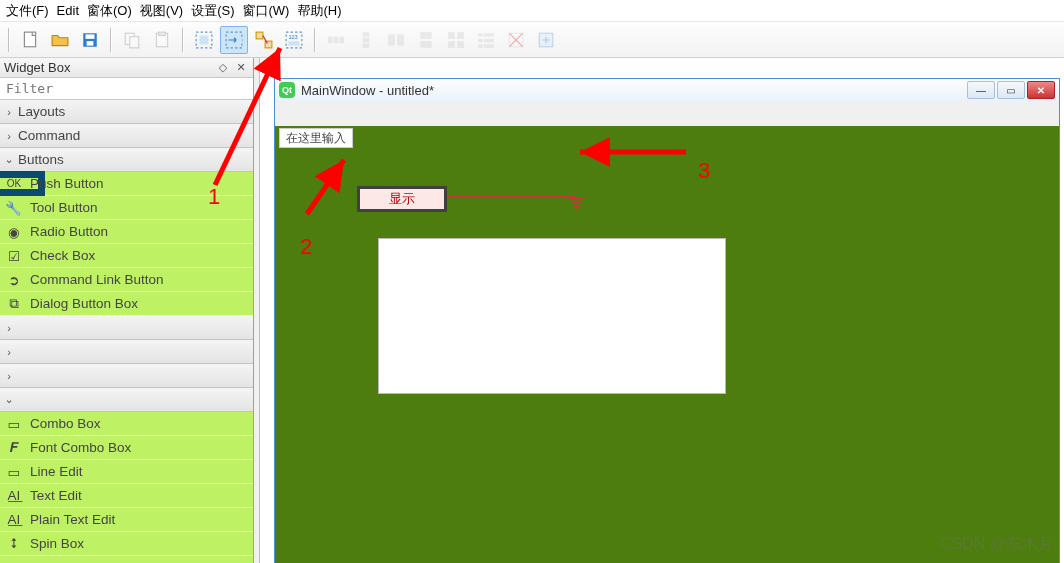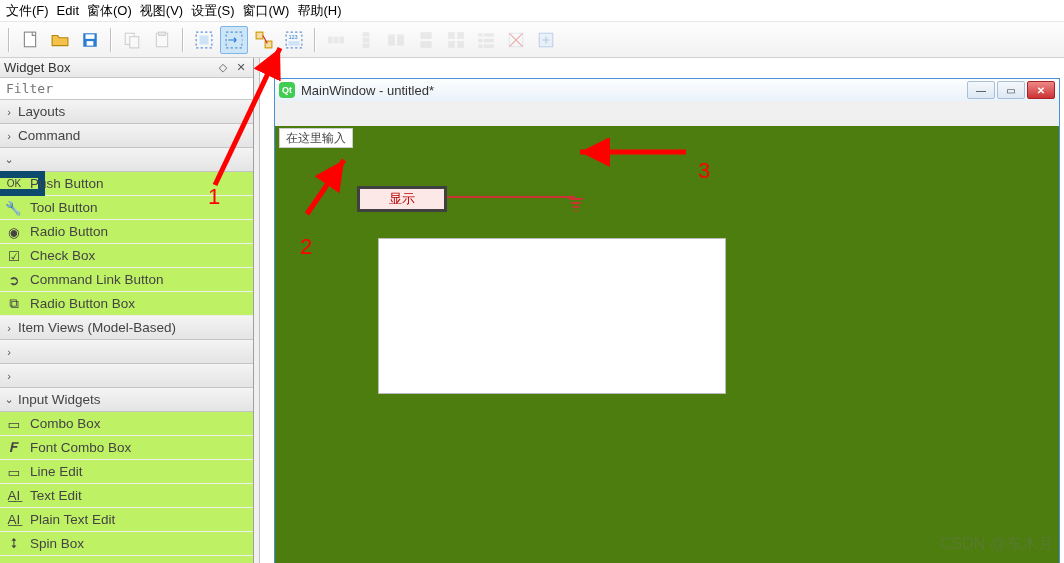--- a/index.html
+++ b/index.html
@@ -199,20 +199,21 @@
       <div class="cat">
         <span class="chev">›</span>
         <span class="lbl">Layouts</span>
       </div>
       <div class="cat">
         <span class="chev">›</span>
         <span class="lbl">Command</span>
       </div>
       <div class="cat">
         <span class="chev">⌄</span>
+        <span class="lbl">Buttons</span>
       </div>
       <div class="wi">
         <span class="ic">
           <span style="font-size:10px;border:7px solid #0c4a6e;padding:0 17px">OK</span>
         </span>
         <span>Push Button</span>
       </div>
       <div class="wi">
         <span class="ic">🔧</span>
         <span>Tool Button</span>
@@ -224,35 +225,33 @@
       <div class="wi">
         <span class="ic">☑</span>
         <span>Check Box</span>
       </div>
       <div class="wi">
         <span class="ic">➲</span>
         <span>Command Link Button</span>
       </div>
       <div class="wi">
         <span class="ic">⧉</span>
-        <span>Radio Button Box</span>
-      </div>
-      <div class="cat">
-        <span class="chev">›</span>
-        <span class="lbl">Item Views (Model-Based)</span>
+        <span>Dialog Button Box</span>
+      </div>
+      <div class="cat">
+        <span class="chev">›</span>
       </div>
       <div class="cat">
         <span class="chev">›</span>
       </div>
       <div class="cat">
         <span class="chev">›</span>
       </div>
       <div class="cat">
         <span class="chev">⌄</span>
-        <span class="lbl">Input Widgets</span>
       </div>
       <div class="wi">
         <span class="ic">▭</span>
         <span>Combo Box</span>
       </div>
       <div class="wi">
         <span class="ic">𝑭</span>
         <span>Font Combo Box</span>
       </div>
       <div class="wi">

